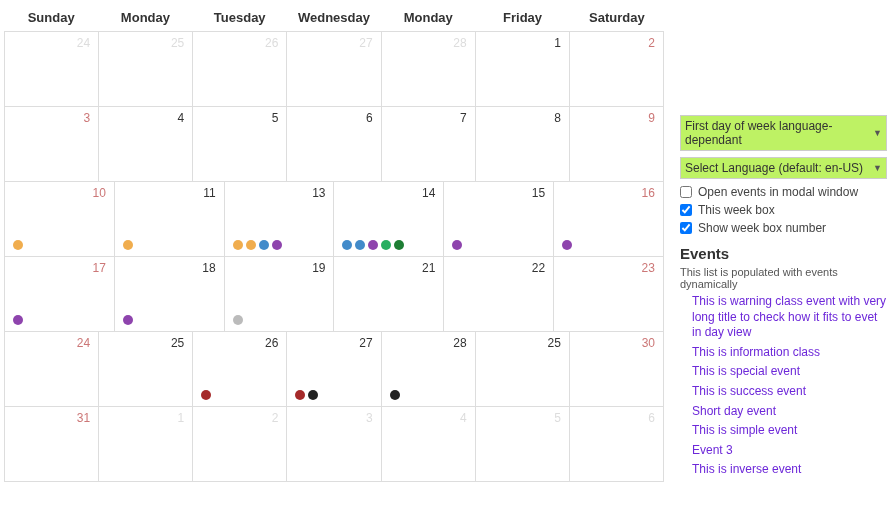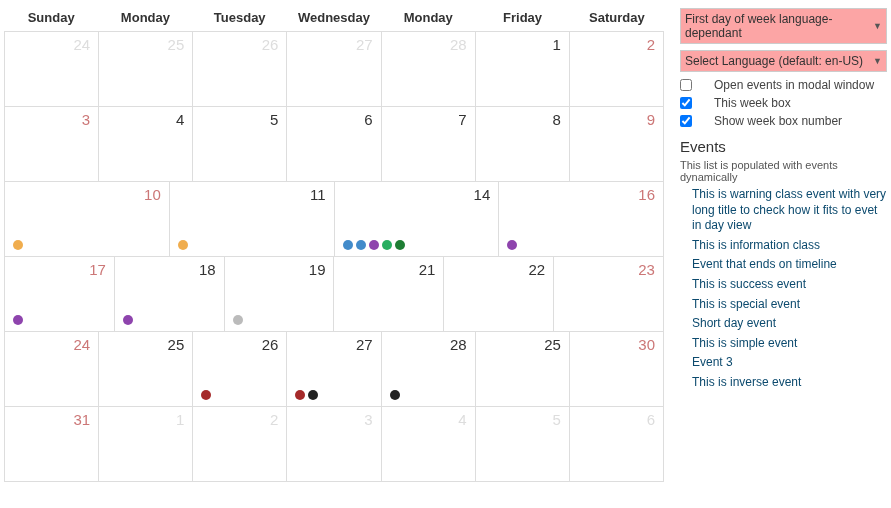--- a/index.html
+++ b/index.html
@@ -1,47 +1,47 @@
 <!DOCTYPE html>
 <html><head>
   <meta charset="utf-8">
   <style>
     * { box-sizing: border-box; margin: 0; padding: 0; }
     body { font-family: Arial, Helvetica, sans-serif; font-size: 13px; color: #333; background: #fff; padding: 4px; }
-    .container { display: flex; gap: 16px; }
+    .container { display: flex; gap: 16px; align-items: flex-end; }
     .calendar { flex: 0 0 660px; }
     .sidebar { flex: 1; padding-top: 4px; }
     .weekdays { display: flex; }
     .weekday { flex: 1; text-align: center; font-weight: bold; padding: 6px 0; font-size: 13px; }
     .weeks { border: 1px solid #ddd; border-top: none; }
     .week { display: flex; border-top: 1px solid #ddd; height: 75px; }
     .day { flex: 1; border-right: 1px solid #ddd; position: relative; padding: 4px 8px; }
     .day:last-child { border-right: none; }
-    .daynum { text-align: right; font-size: 15px; }
+    .daynum { text-align: right; font-size: 12px; }
     .muted { color: #ddd; }
     .today { color: #333; }
     .weekend { color: #c77; }
     .dots { position: absolute; bottom: 6px; left: 8px; display: flex; gap: 3px; }
     .dot { width: 10px; height: 10px; border-radius: 50%; }
     .c-yellow { background: #f0ad4e; }
     .c-blue { background: #428bca; }
     .c-purple { background: #8e44ad; }
     .c-green { background: #27ae60; }
     .c-darkgreen { background: #1e7e34; }
     .c-gray { background: #bbb; }
     .c-darkred { background: #a52a2a; }
     .c-black { background: #222; }
-    .select { width: 100%; padding: 3px 4px; font-size: 12px; margin-bottom: 6px; background: #fca5a5; border: 1px solid #ccc; display: flex; justify-content: space-between; align-items: center; cursor: pointer; }
+    .select { width: 100%; padding: 3px 4px; font-size: 12px; margin-bottom: 6px; background: #bef264; border: 1px solid #ccc; display: flex; justify-content: space-between; align-items: center; cursor: pointer; }
     .select .caret { font-size: 9px; color: #555; }
-    .checkrow { display: flex; align-items: center; gap: 22px; margin: 4px 0; font-size: 12px; color: #444; }
+    .checkrow { display: flex; align-items: center; gap: 6px; margin: 4px 0; font-size: 12px; color: #444; }
     .checkrow input { width: 12px; height: 12px; }
-    .heading { font-weight: normal; font-size: 15px; margin-top: 10px; margin-bottom: 4px; }
+    .heading { font-weight: bold; font-size: 15px; margin-top: 10px; margin-bottom: 4px; }
     .subtext { font-size: 11px; color: #555; margin-bottom: 4px; }
     .evlist { list-style: none; padding-left: 12px; }
-    .evlist li { font-size: 12px; color: #0c4a6e; margin-bottom: 4px; cursor: pointer; line-height: 1.3; }
+    .evlist li { font-size: 12px; color: #6d28d9; margin-bottom: 4px; cursor: pointer; line-height: 1.3; }
   </style>
 </head>
 <body>
 
 <div class="container">
   <div class="calendar">
     <div class="weekdays">
         <div class="weekday">Sunday</div>
         <div class="weekday">Monday</div>
         <div class="weekday">Tuesday</div>
@@ -104,27 +104,42 @@
               <div class="dot c-yellow"></div>
             </div>
           </div>
           <div class="day">
             <div class="daynum today">11</div>
             <div class="dots">
               <div class="dot c-yellow"></div>
             </div>
           </div>
           <div class="day">
+            <div class="daynum today">13</div>
+            <div class="dots">
+              <div class="dot c-yellow"></div>
+              <div class="dot c-yellow"></div>
+              <div class="dot c-blue"></div>
+              <div class="dot c-purple"></div>
+            </div>
+          </div>
+          <div class="day">
             <div class="daynum today">14</div>
             <div class="dots">
               <div class="dot c-blue"></div>
               <div class="dot c-blue"></div>
               <div class="dot c-purple"></div>
               <div class="dot c-green"></div>
               <div class="dot c-darkgreen"></div>
+            </div>
+          </div>
+          <div class="day">
+            <div class="daynum today">15</div>
+            <div class="dots">
+              <div class="dot c-purple"></div>
             </div>
           </div>
           <div class="day">
             <div class="daynum weekend">16</div>
             <div class="dots">
               <div class="dot c-purple"></div>
             </div>
           </div>
         </div>
         <div class="week">
@@ -235,22 +250,21 @@
         <label class="checkrow">
           <input type="checkbox" checked="" style="">
           <span>Show week box number</span>
         </label>
       </div>
     <div class="heading">Events</div>
     <div class="subtext">This list is populated with events dynamically</div>
     <ul class="evlist" id="evlist">
         <li>This is warning class event with very long title to check how it fits to evet in day view</li>
         <li>This is information class</li>
-        <li>Event that ends on timeline</li>
+        <li>This is special event</li>
         <li>This is success event</li>
-        <li>This is special event</li>
         <li>Short day event</li>
         <li>This is simple event</li>
         <li>Event 3</li>
         <li>This is inverse event</li>
       </ul>
   </div>
 </div>
 
 </body></html>

